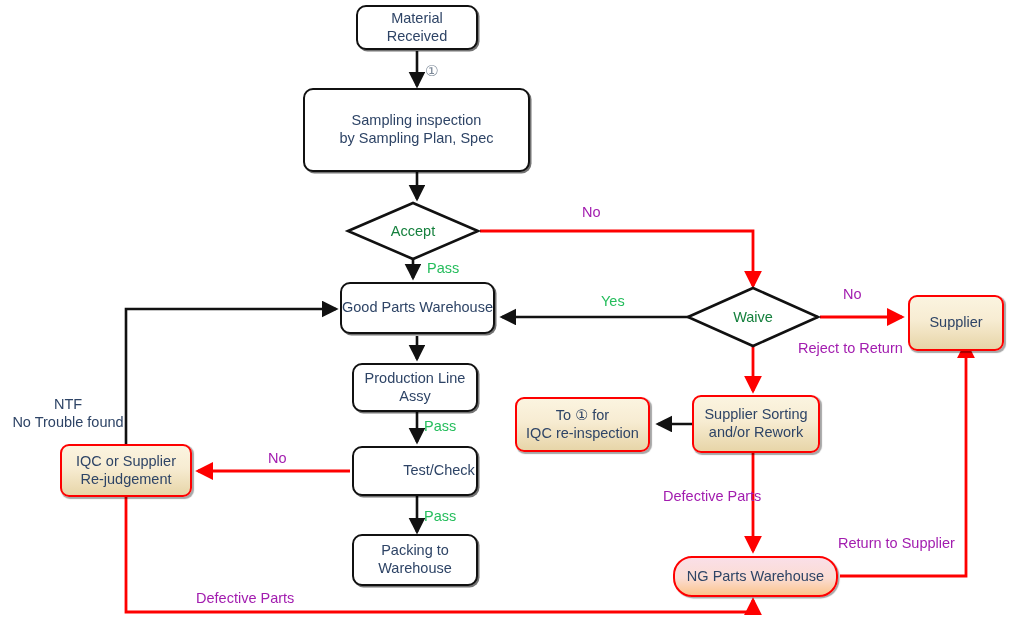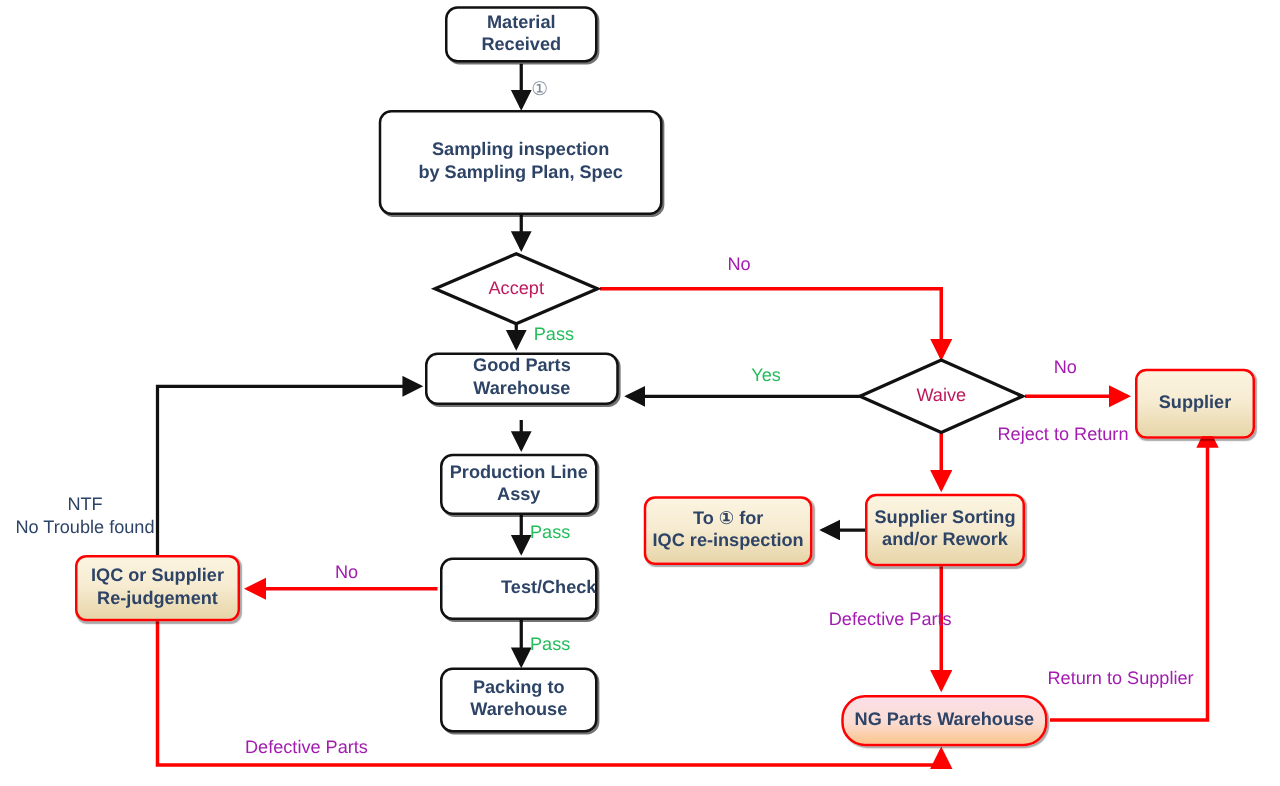--- a/index.html
+++ b/index.html
@@ -4,39 +4,39 @@
 <style>
   html,body{margin:0;padding:0;background:#ffffff;}
   body{width:1024px;height:629px;overflow:hidden;
        font-family:"Liberation Sans","DejaVu Sans",sans-serif;}
   #canvas{position:relative;width:1024px;height:629px;background:#fff;}
   svg.layer{position:absolute;left:0;top:0;width:1024px;height:629px;pointer-events:none;}
 
   .node{position:absolute;box-sizing:border-box;display:flex;align-items:center;
         justify-content:center;text-align:center;line-height:1.22;
         color:#2e4466;font-size:14.5px;}
-  .node .txt{white-space:pre-line;font-weight:bold;}
+  .node .txt{white-space:pre-line;}
 
   
   .proc{background:#ffffff;border:2.2px solid #111111;border-radius:10px;
         box-shadow:1.5px 1.5px 0 rgba(0,0,0,0.55);}
   
   .gold{border:2.4px solid #fe0000;border-radius:9px;
         background:linear-gradient(180deg,#fbf4e0 0%,#f7ecd2 45%,#e7d5a8 100%);
         box-shadow:1.5px 1.5px 1px rgba(0,0,0,0.35);}
   
   .pinkbox{border:2.4px solid #fe0000;border-radius:19px;
         background:linear-gradient(180deg,#fadfe8 0%,#fbdcd2 55%,#fbc48c 100%);
         box-shadow:1.5px 1.5px 1px rgba(0,0,0,0.35);}
 
   .lbl{position:absolute;font-size:14.5px;white-space:pre-line;line-height:1.25;}
   .lbl.red{color:#a21caf;}
   .lbl.green{color:#25bd5c;}
   .lbl.dark{color:#2e4466;text-align:center;margin-top:48px;}
-  .dm{position:absolute;color:#be185d;font-size:14.5px;display:flex;
+  .dm{position:absolute;color:#15803d;font-size:14.5px;display:flex;
       align-items:center;justify-content:center;}
   .circ{position:absolute;color:#7d8a99;font-size:15px;}
 </style>
 </head>
 <body>
 
 <div id="canvas">
 
   <svg class="layer" viewBox="0 0 1024 629">
     <defs>
@@ -95,21 +95,21 @@
     <polygon points="348,231 413,203 478,231 413,259" fill="#ffffff" stroke="#111111" stroke-width="2.6"></polygon>
     <polygon points="688,317 753,288 818,317 753,346" fill="#ffffff" stroke="#111111" stroke-width="2.6"></polygon>
   </svg>
   <div class="dm" style="left:348px;top:203px;width:130px;height:56px;">
     <span>Accept</span>
   </div>
   <div class="dm" style="left:688px;top:288px;width:130px;height:58px;">
     <span>Waive</span>
   </div>
 
-  <div class="node proc" style="left:340px;top:282px;width:155px;height:42px;">
+  <div class="node proc" style="left:340px;top:282px;width:155px;height:52px;">
     <span class="txt">Good Parts Warehouse</span>
   </div>
 
   <div class="node proc" style="left:352px;top:363px;width:126px;height:49px;">
     <span class="txt">Production Line
 Assy</span>
   </div>
 
   <div class="node proc" style="left:352px;top:446px;width:126px;height:50px;padding-left:48px;">
     <span class="txt">Test/Check</span>

